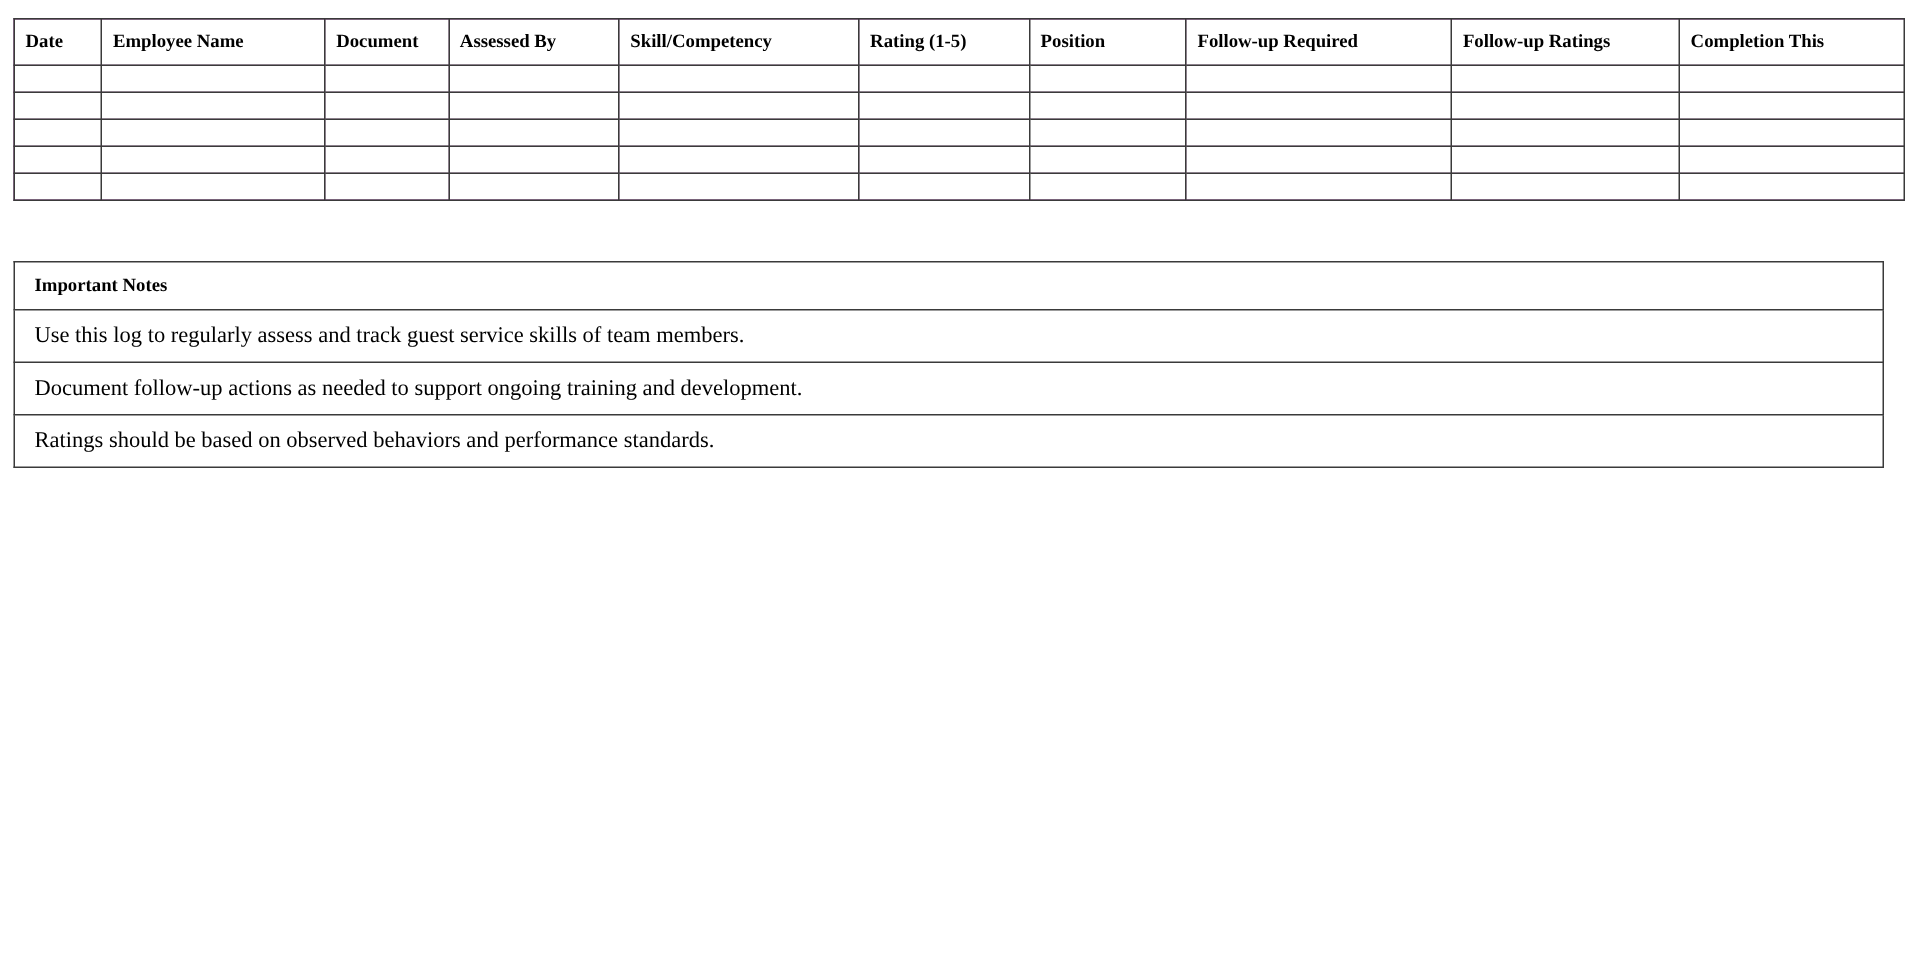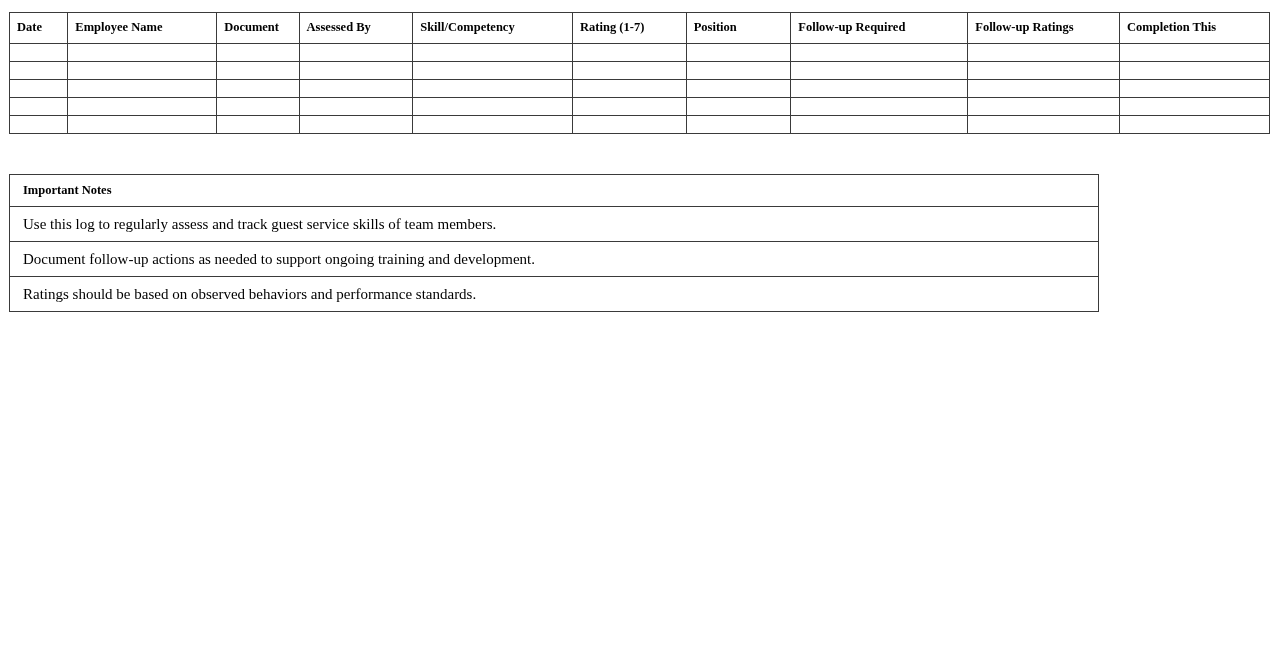--- a/index.html
+++ b/index.html
@@ -65,21 +65,21 @@
   
   .notes-wrap {
     position: absolute;
     left: 9px;
     top: 174px;
     width: 1261px;
   }
   table.notes {
     border-collapse: collapse;
     table-layout: fixed;
-    width: 1090px;
+    width: 1247px;
     background: #ffffff;
   }
   table.notes th,
   table.notes td {
     border: 1px solid #3a3a3a;
     text-align: left;
     background: #ffffff;
   }
   table.notes th {
     font-size: 12.5px;
@@ -111,21 +111,21 @@
       <col class="col-followup-action">
       <col class="col-completion-date">
     </colgroup>
     <thead>
       <tr>
         <th>Date</th>
         <th>Employee Name</th>
         <th>Document</th>
         <th>Assessed By</th>
         <th>Skill/Competency</th>
-        <th>Rating (1-7)</th>
+        <th>Rating (1-5)</th>
         <th>Position</th>
         <th>Follow-up Required</th>
         <th>Follow-up Ratings</th>
         <th>Completion This</th>
       </tr>
     </thead>
     <tbody>
       <tr>
         <td></td>
         <td></td>

